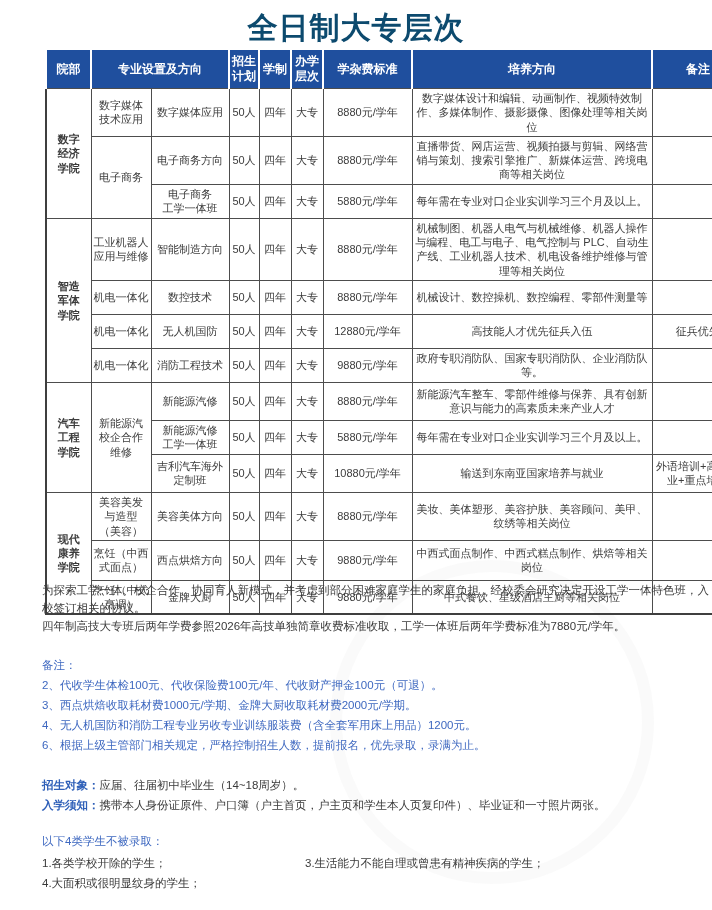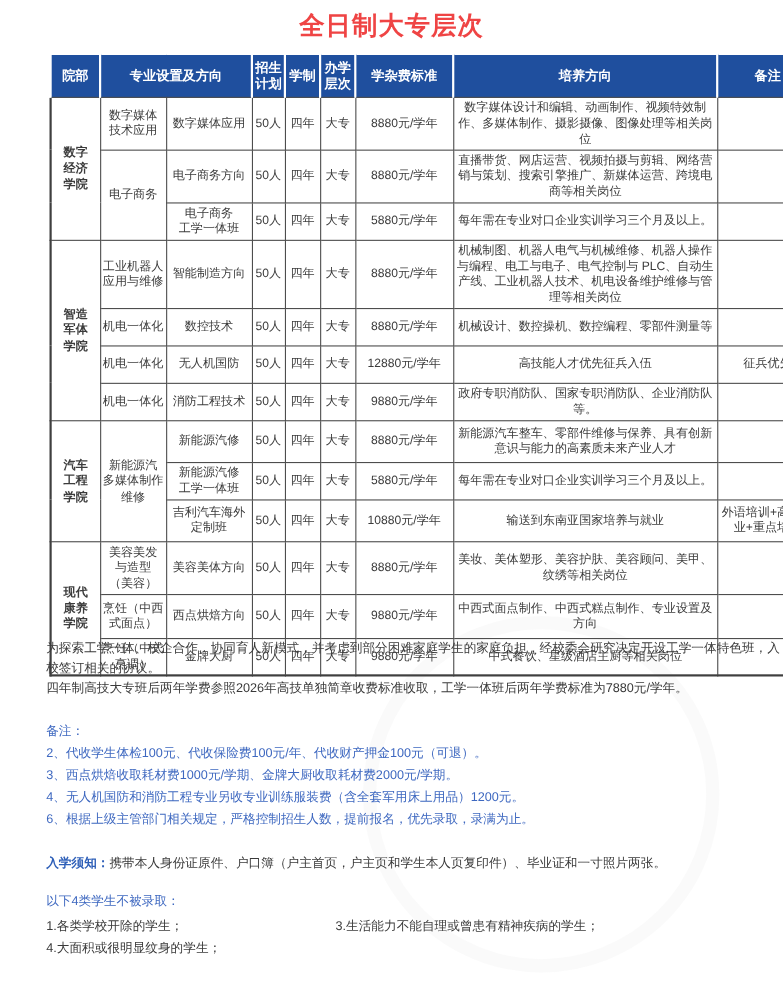--- a/index.html
+++ b/index.html
@@ -1,21 +1,21 @@
 <!DOCTYPE html>
 <html><head>
 <meta charset="utf-8">
 <style>
   html,body{margin:0;padding:0;}
   body{width:712px;height:910px;background:#ffffff;overflow:hidden;
        font-family:"Liberation Sans","DejaVu Sans",sans-serif;color:#3a3a3a;}
   .page{position:relative;width:712px;height:910px;overflow:hidden;background:#fff;}
   .watermark{position:absolute;left:330px;top:560px;width:300px;height:300px;border:12px solid #f3f3f3;
              border-radius:50%;opacity:.45;pointer-events:none;}
-  .title{margin-top:8px;text-align:center;font-size:23px;font-weight:bold;color:#ef4444;letter-spacing:1px;}
+  .title{margin-top:8px;text-align:center;font-size:30px;font-weight:bold;color:#0c4a6e;letter-spacing:1px;}
 
   table.enroll{position:absolute;left:45px;top:48px;border-collapse:collapse;table-layout:fixed;
                width:698px;border:2px solid #3f3f3f;}
   table.enroll th{background:#1f4f9e;color:#ffffff;font-size:12px;font-weight:bold;
                   border:2px solid #ffffff;border-bottom:0 solid;padding:4px 1px;line-height:1.25;}
   table.enroll td{border:1px solid #4d4d4d;font-size:11px;color:#3c3c3c;
                   text-align:center;vertical-align:middle;padding:2px 2px;line-height:1.3;}
   td.dept{font-weight:bold;font-size:12px;line-height:1.35;margin-left:47px;}
   td.training,td.noteCell{text-align:left;padding:3px 5px;line-height:1.35;}
   td.fee{padding:1px 0;}
@@ -146,21 +146,21 @@
         <td>大专</td>
         <td class="fee">9880元/学年</td>
         <td class="training">政府专职消防队、国家专职消防队、企业消防队等。</td>
         <td class="noteCell"></td>
       </tr>
       <tr class="r8">
         <td class="dept pre" rowspan="3">汽车
 工程
 学院</td>
         <td class="pre" rowspan="3">新能源汽
-多媒体制作
+校企合作
 维修</td>
         <td class="pre">新能源汽修</td>
         <td>50人</td>
         <td>四年</td>
         <td>大专</td>
         <td class="fee">8880元/学年</td>
         <td class="training">新能源汽车整车、零部件维修与保养、具有创新意识与能力的高素质未来产业人才</td>
         <td class="noteCell"></td>
       </tr>
       <tr class="r9">
@@ -199,21 +199,21 @@
         <td class="noteCell"></td>
       </tr>
       <tr class="r12">
         <td class="pre">烹饪（中西
 式面点）</td>
         <td class="pre">西点烘焙方向</td>
         <td>50人</td>
         <td>四年</td>
         <td>大专</td>
         <td class="fee">9880元/学年</td>
-        <td class="training">中西式面点制作、中西式糕点制作、专业设置及方向</td>
+        <td class="training">中西式面点制作、中西式糕点制作、烘焙等相关岗位</td>
         <td class="noteCell"></td>
       </tr>
       <tr class="r13">
         <td class="pre">烹饪（中式
 烹调）</td>
         <td class="pre">金牌大厨</td>
         <td>50人</td>
         <td>四年</td>
         <td>大专</td>
         <td class="fee">9880元/学年</td>
@@ -230,20 +230,21 @@
 
     <div class="remarks blue">
       <div>备注：</div>
       <div>2、代收学生体检100元、代收保险费100元/年、代收财产押金100元（可退）。</div>
       <div>3、西点烘焙收取耗材费1000元/学期、金牌大厨收取耗材费2000元/学期。</div>
       <div>4、无人机国防和消防工程专业另收专业训练服装费（含全套军用床上用品）1200元。</div>
       <div>6、根据上级主管部门相关规定，严格控制招生人数，提前报名，优先录取，录满为止。</div>
     </div>
 
     <div class="pair">
+      <div><span class="lbl">招生对象：</span><span>应届、往届初中毕业生（14~18周岁）。</span></div>
       <div><span class="lbl">入学须知：</span><span>携带本人身份证原件、户口簿（户主首页，户主页和学生本人页复印件）、毕业证和一寸照片两张。</span></div>
     </div>
 
     <div class="excl">
       <div class="blue">以下4类学生不被录取：</div>
       <div class="excl-grid">
         <div>1.各类学校开除的学生；</div>
         <div>3.生活能力不能自理或曾患有精神疾病的学生；</div>
         <div>4.大面积或很明显纹身的学生；</div>
       </div>

